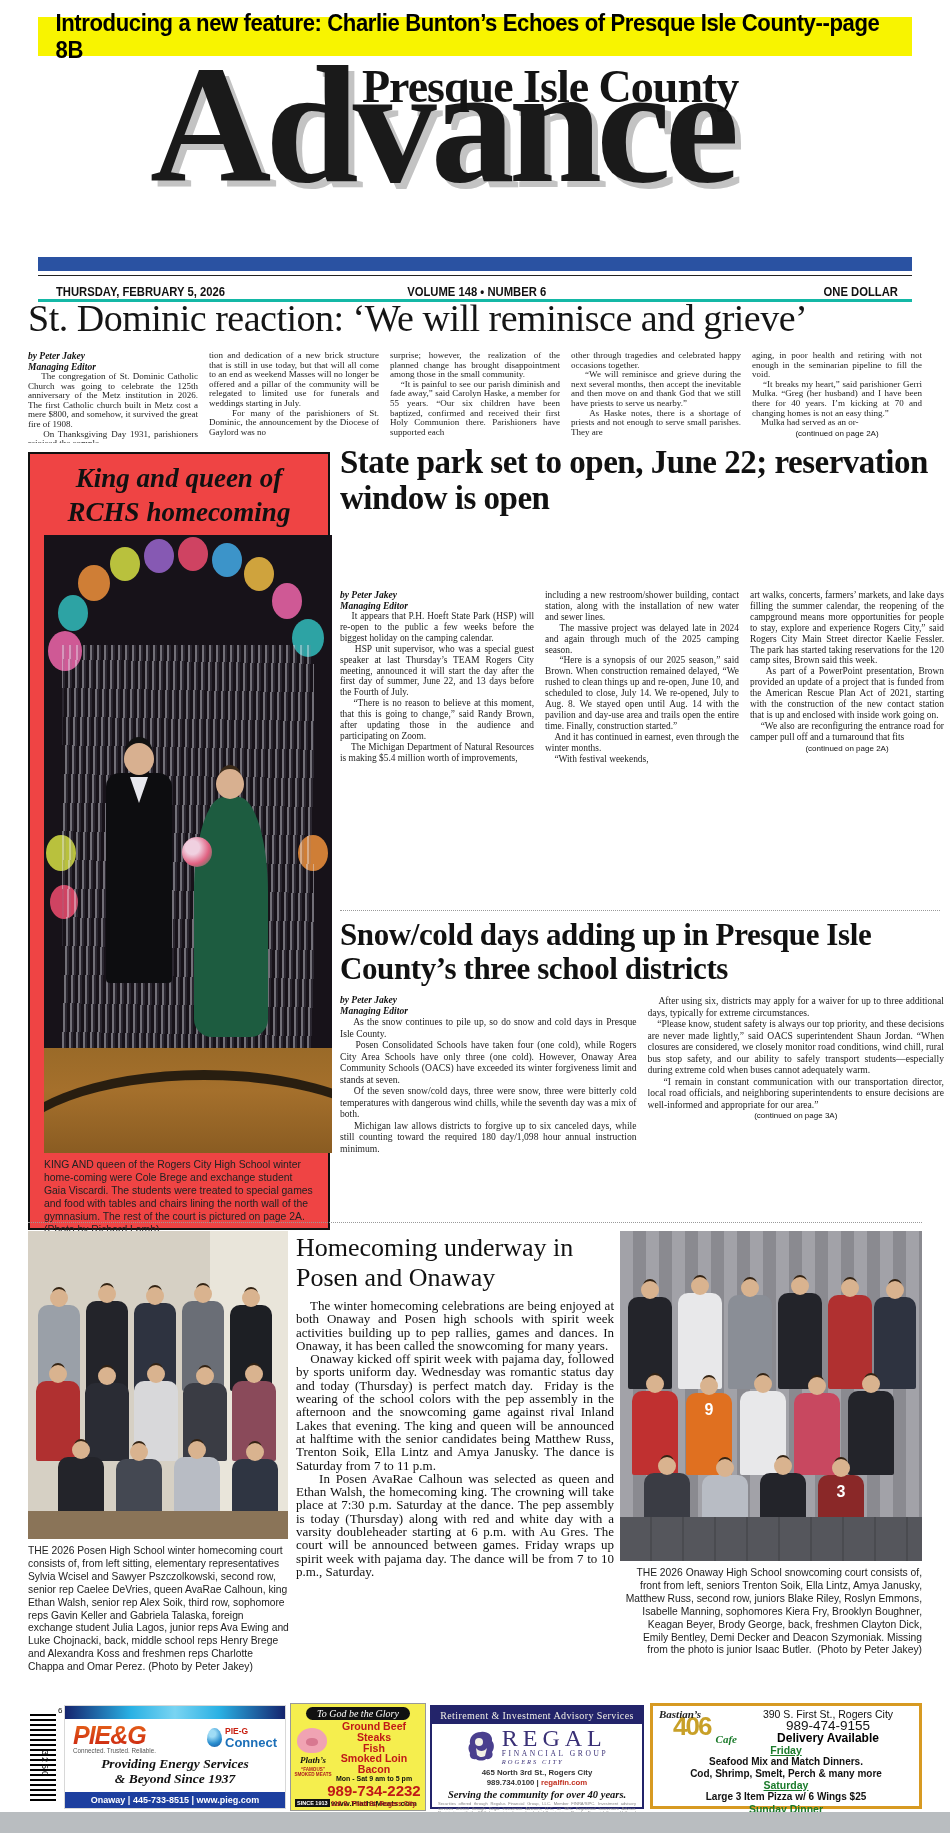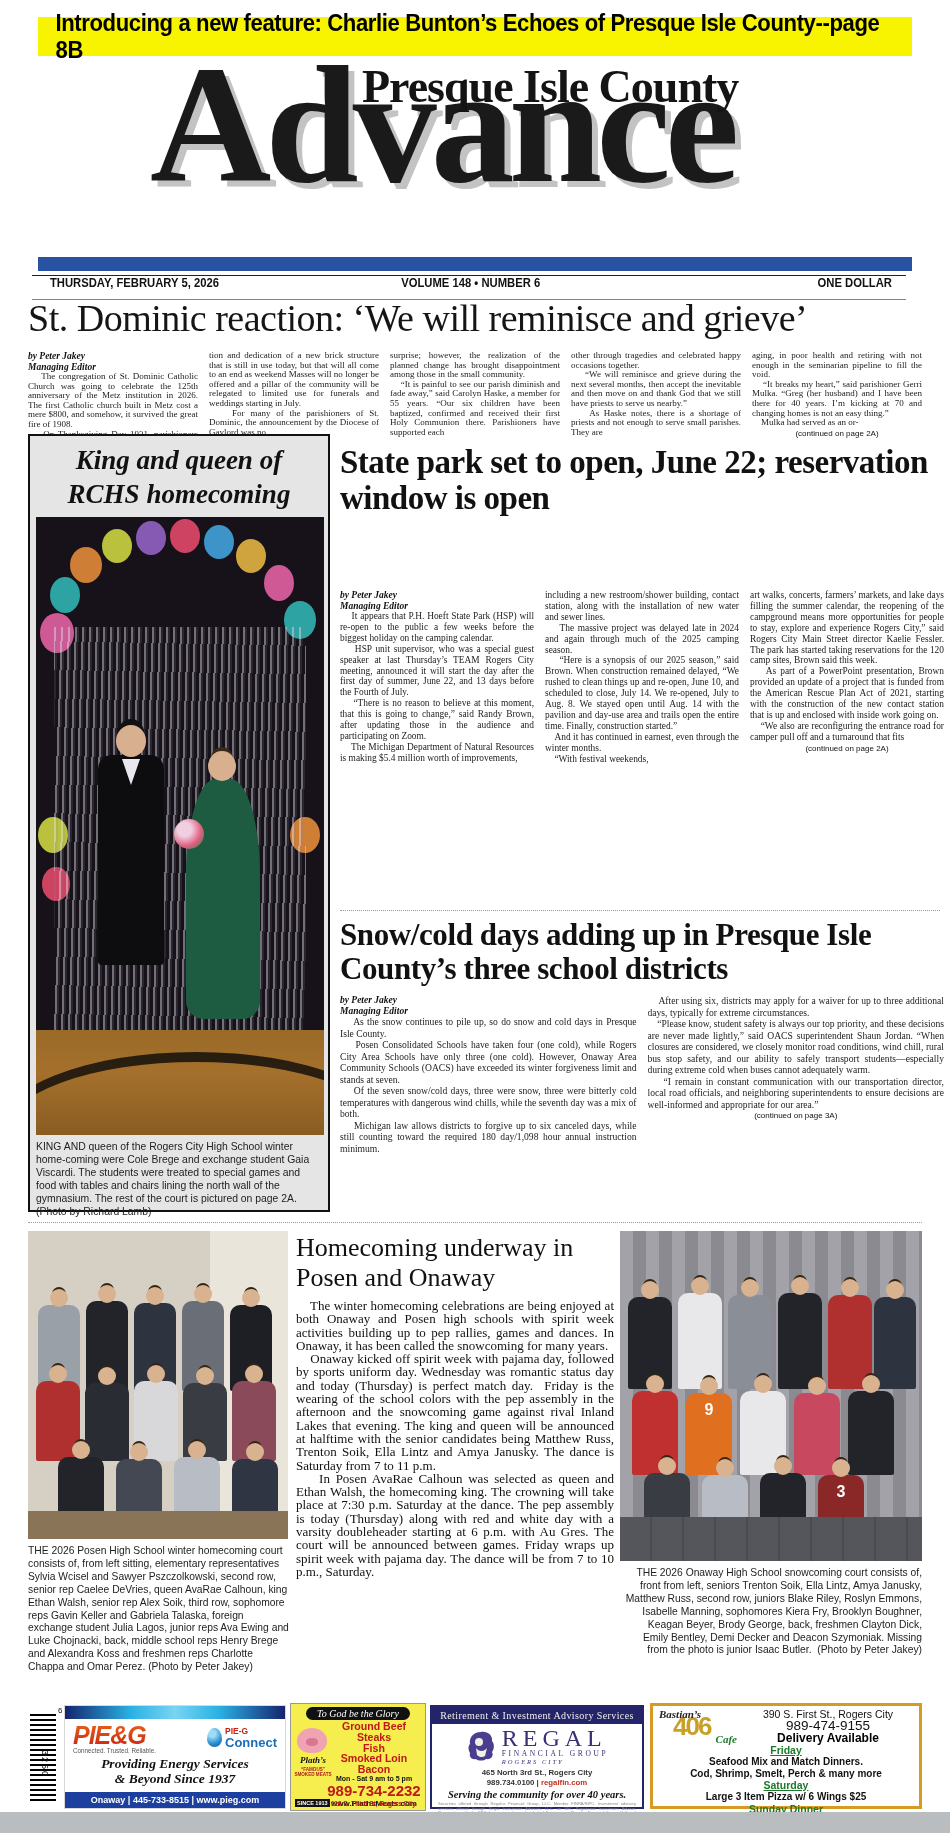--- a/index.html
+++ b/index.html
@@ -13,39 +13,39 @@
   
   .mast-title{position:absolute;left:150px;top:40px;font-size:168px;line-height:1;
               font-weight:bold;letter-spacing:-6px;color:#1a1a1a;
               text-shadow:6px 6px 0 #c3c3c3;}
   .mast-kicker{position:absolute;left:362px;top:60px;font-size:46px;font-weight:bold;
                letter-spacing:-1px;color:#141414;z-index:2;}
   .mast-sub{position:absolute;left:0;top:227px;width:950px;text-align:center;
             font-size:19px;font-weight:bold;letter-spacing:1.2px;color:#222;}
   .bluebar{position:absolute;left:38px;top:257px;width:874px;height:14px;background:#2a52a2;}
   
-  .dateline{position:absolute;left:32px;top:275px;width:874px;height:23px;
-            border-top:1px solid #222;border-bottom:1px solid #14b8a6;
-            display:flex;align-items:flex-start;font-family:"Liberation Sans",sans-serif;
+  .dateline{position:absolute;left:38px;top:275px;width:874px;height:23px;
+            border-top:1px solid #222;border-bottom:3px solid #14b8a6;
+            display:flex;align-items:flex-end;font-family:"Liberation Sans",sans-serif;
             font-weight:bold;font-size:12.5px;letter-spacing:0;}
   .dateline .dl-date{flex:1;text-align:left;padding-left:20px;transform:scaleX(.9);transform-origin:left;}
   .dateline .dl-vol{flex:1;text-align:center;transform:scaleX(.9);}
   .dateline .dl-price{flex:1;text-align:right;padding-right:16px;transform:scaleX(.9);transform-origin:right;}
   
   .headline1{position:absolute;left:28px;top:299px;width:900px;font-size:38px;line-height:1.05;
              font-weight:normal;color:#151515;letter-spacing:-.5px;}
   .byline{font-weight:bold;font-style:italic;font-size:9.5px;line-height:10.5px;white-space:pre-wrap;}
   .coltext{white-space:pre-wrap;text-align:justify;font-size:9px;line-height:9.6px;color:#1c1c1c;}
   .cont-note{font-family:"Liberation Sans",sans-serif;font-size:8px;text-align:center;margin-top:1px;}
   .cols{display:flex;gap:11px;}
   .cols>div{flex:1;overflow:hidden;}
   .s1cols{position:absolute;left:28px;top:351px;width:894px;height:92px;}
   
-  .kqbox{position:absolute;left:28px;top:434px;width:302px;height:778px;border:2px solid #111;
-         background:#e5e5e5;box-sizing:border-box;padding:4px 6px;}
+  .kqbox{position:absolute;left:28px;top:452px;width:302px;height:778px;border:2px solid #111;
+         background:#ef4444;box-sizing:border-box;padding:4px 14px;}
   .kqtitle{text-align:center;font-weight:bold;font-style:italic;font-size:27px;line-height:34px;
            padding-top:3px;}
   .kqphoto{position:relative;width:288px;height:618px;margin-top:6px;background:#171219;overflow:hidden;}
   .kqcaption{font-family:"Liberation Sans",sans-serif;font-size:10.4px;line-height:13px;
              color:#222;margin-top:5px;white-space:pre-wrap;}
   
   .balloon{position:absolute;border-radius:50%;opacity:.92;}
   .tinsel{position:absolute;left:18px;top:110px;width:252px;height:420px;
           background:repeating-linear-gradient(92deg,rgba(225,225,235,.45) 0 2px,rgba(130,130,150,.18) 2px 4px,rgba(0,0,0,0) 4px 7px);}
   .kqfloor{position:absolute;left:0;bottom:0;width:100%;height:105px;

